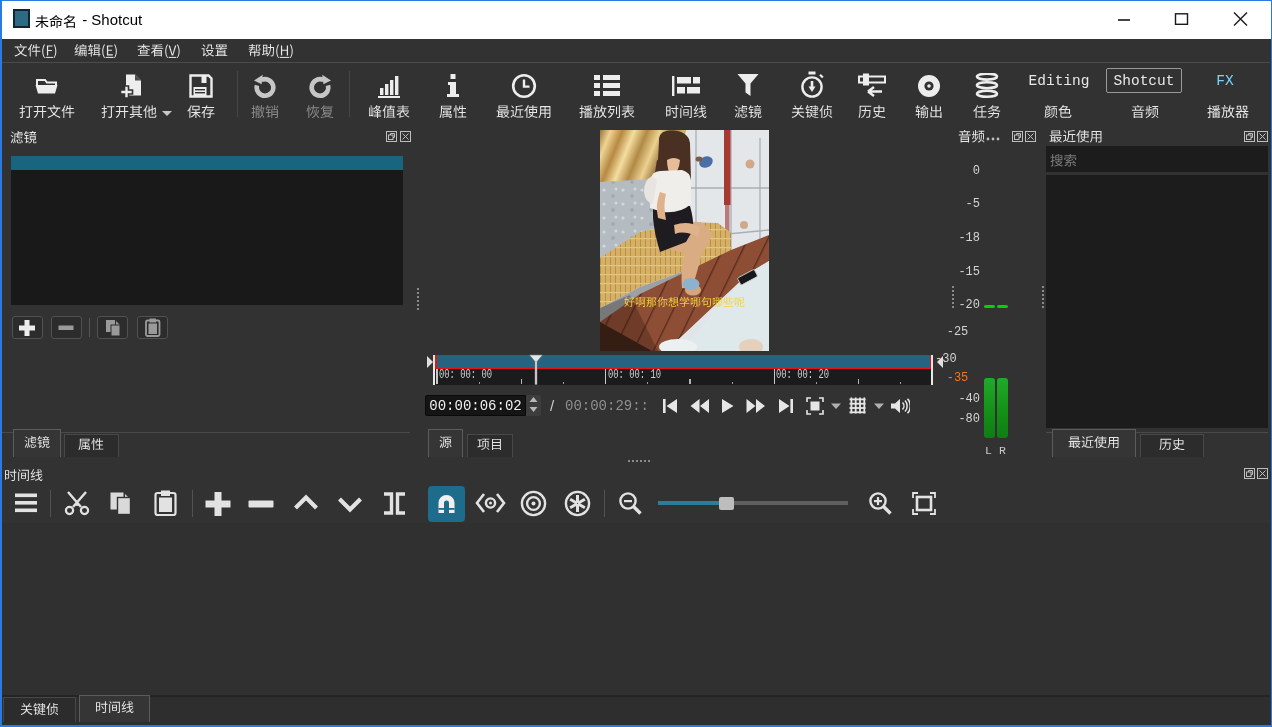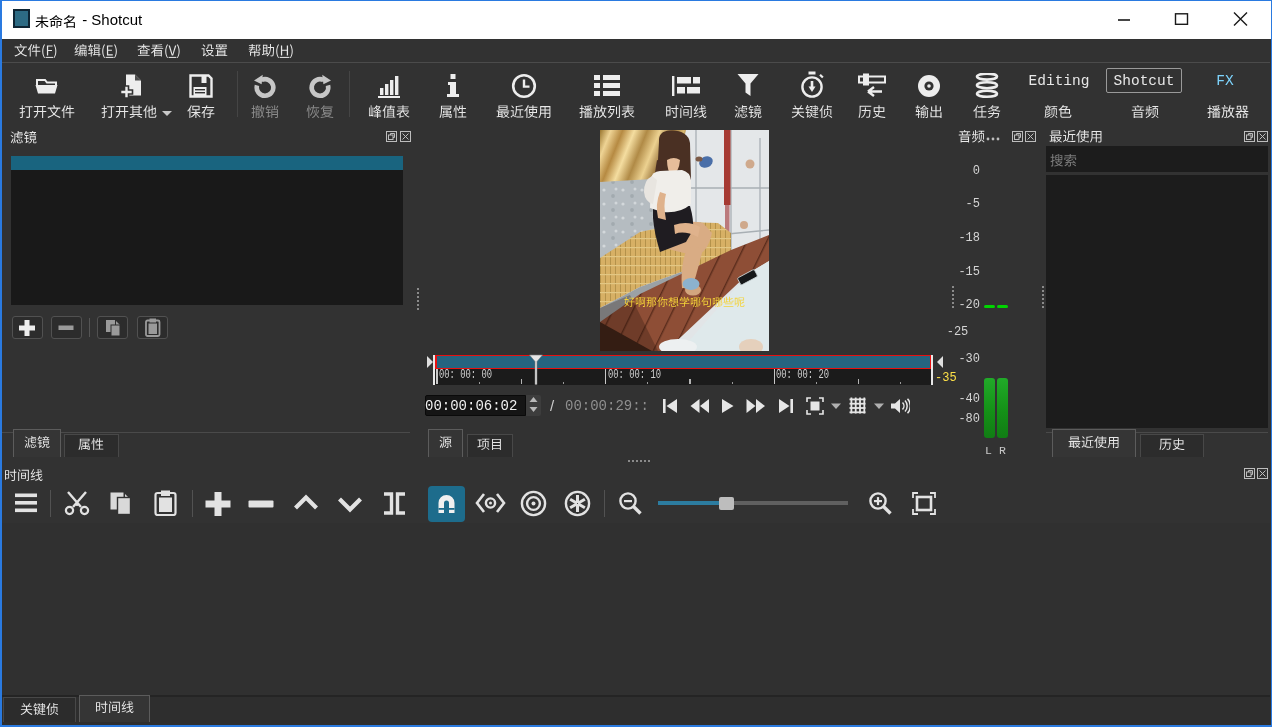--- a/index.html
+++ b/index.html
@@ -457,21 +457,21 @@
 <div class="a" style="left:478.5px;top:381.5px;width:1px;height:2.5px;background:#9a9a9a;"></div>
 <div class="a" style="left:562.9px;top:381.5px;width:1px;height:2.5px;background:#9a9a9a;"></div>
 <div class="a" style="left:647.2px;top:381.5px;width:1px;height:2.5px;background:#9a9a9a;"></div>
 <div class="a" style="left:731.6px;top:381.5px;width:1px;height:2.5px;background:#9a9a9a;"></div>
 <div class="a" style="left:816px;top:381.5px;width:1px;height:2.5px;background:#9a9a9a;"></div>
 <div class="a" style="left:900.4px;top:381.5px;width:1px;height:2.5px;background:#9a9a9a;"></div>
 <svg class="a" style="left:528px;top:354px;" width="16" height="31" viewBox="0 0 16 31">
       <path d="M1.5 1 h13 l-5.5 6.5 v23 h-2 v-23 z" fill="#e6e6e6" stroke="#777" stroke-width="0.6"></path>
     </svg>
 <div class="a" style="left:425px;top:394.5px;width:101px;height:21px;background:#151515;border:1px solid #0a0a0a;border-radius:2px 0 0 2px;box-sizing:border-box"></div>
-<div class="a" style="left:425px;top:398px;font:14px 'Liberation Mono',monospace;color:#f0f0f0;width:101px;">00:00:06:02</div>
+<div class="a" style="left:425px;top:398px;font:14px 'Liberation Mono',monospace;color:#f0f0f0;width:101px;text-align:center">00:00:06:02</div>
 <div class="a" style="left:526px;top:394.5px;width:15px;height:21px;background:#3d3d3d;border-radius:0 2px 2px 0"></div>
 <svg class="a" style="left:527px;top:396px;" width="13" height="18" viewBox="0 0 13 18">
       <path d="M6.5 1 L10.5 6 H2.5 z" fill="#b8b8b8"></path>
       <path d="M6.5 16 L10.5 11 H2.5 z" fill="#b8b8b8"></path>
     </svg>
 <div class="a" style="left:550px;top:397px;font:15px 'Liberation Sans',sans-serif;color:#cccccc">/</div>
 <div class="a" style="left:565px;top:398px;font:14px 'Liberation Mono',monospace;color:#8f8f8f">00:00:29::</div>
 <svg class="a" style="left:662px;top:398px;" width="16" height="16" viewBox="0 0 16 16">
       <rect x="1" y="1" width="2.6" height="14" fill="#e6e6e6"></rect>
       <path d="M15 1 L15 15 L4.5 8 z" fill="#e6e6e6"></path>
@@ -563,22 +563,22 @@
 <svg class="a" style="left:1025.0px;top:131px;" width="11" height="11" viewBox="0 0 11 11">
       <rect x="0.5" y="0.5" width="10" height="10" fill="none" stroke="#bdbdbd"></rect>
       <path d="M2.5 2.5 l6 6 M8.5 2.5 l-6 6" stroke="#bdbdbd"></path>
     </svg>
 <div class="a" style="left:935px;top:163.5px;font:12px 'Liberation Mono',monospace;color:#d4d4d4;width:45px;text-align:right">0</div>
 <div class="a" style="left:935px;top:197.0px;font:12px 'Liberation Mono',monospace;color:#d4d4d4;width:45px;text-align:right">-5</div>
 <div class="a" style="left:935px;top:231.0px;font:12px 'Liberation Mono',monospace;color:#d4d4d4;width:45px;text-align:right">-18</div>
 <div class="a" style="left:935px;top:264.5px;font:12px 'Liberation Mono',monospace;color:#d4d4d4;width:45px;text-align:right">-15</div>
 <div class="a" style="left:935px;top:298.0px;font:12px 'Liberation Mono',monospace;color:#d4d4d4;width:45px;text-align:right">-20</div>
 <div class="a" style="left:935px;top:325.0px;font:12px 'Liberation Mono',monospace;color:#d4d4d4;width:45px;text-align:center">-25</div>
-<div class="a" style="left:935px;top:351.5px;font:12px 'Liberation Mono',monospace;color:#d4d4d4;width:45px;text-align:right">-30</div>
-<div class="a" style="left:935px;top:371.0px;font:12px 'Liberation Mono',monospace;color:#fde047;width:45px;text-align:left">-35</div>
+<div class="a" style="left:935px;top:351.5px;font:12px 'Liberation Mono',monospace;color:#d4d4d4;width:45px;">-30</div>
+<div class="a" style="left:935px;top:371.0px;font:12px 'Liberation Mono',monospace;color:#f97316;width:45px;text-align:center">-35</div>
 <div class="a" style="left:935px;top:391.5px;font:12px 'Liberation Mono',monospace;color:#d4d4d4;width:45px;text-align:right">-40</div>
 <div class="a" style="left:935px;top:411.5px;font:12px 'Liberation Mono',monospace;color:#d4d4d4;width:45px;text-align:right">-80</div>
 <div class="a" style="left:983.5px;top:304.5px;width:11px;height:3.6px;background:#00d400;border-radius:1.8px"></div>
 <div class="a" style="left:996.5px;top:304.5px;width:11px;height:3.6px;background:#00d400;border-radius:1.8px"></div>
 <div class="a" style="left:983.5px;top:377.5px;width:11px;height:60px;background:linear-gradient(#21aa29,#149117 55%,#117c14);border-radius:3px"></div>
 <div class="a" style="left:996.5px;top:377.5px;width:11px;height:60px;background:linear-gradient(#21aa29,#149117 55%,#117c14);border-radius:3px"></div>
 <div class="a" style="left:985px;top:443.5px;font:11.5px 'Liberation Mono',monospace;color:#c8c8c8">L</div>
 <div class="a" style="left:999px;top:443.5px;font:11.5px 'Liberation Mono',monospace;color:#c8c8c8">R</div>
 <svg class="a" style="left:1041.5px;top:286px;" width="2" height="24" viewBox="0 0 2 24">
       <rect x="0" y="0" width="2" height="2" fill="#8a8a8a"></rect>

